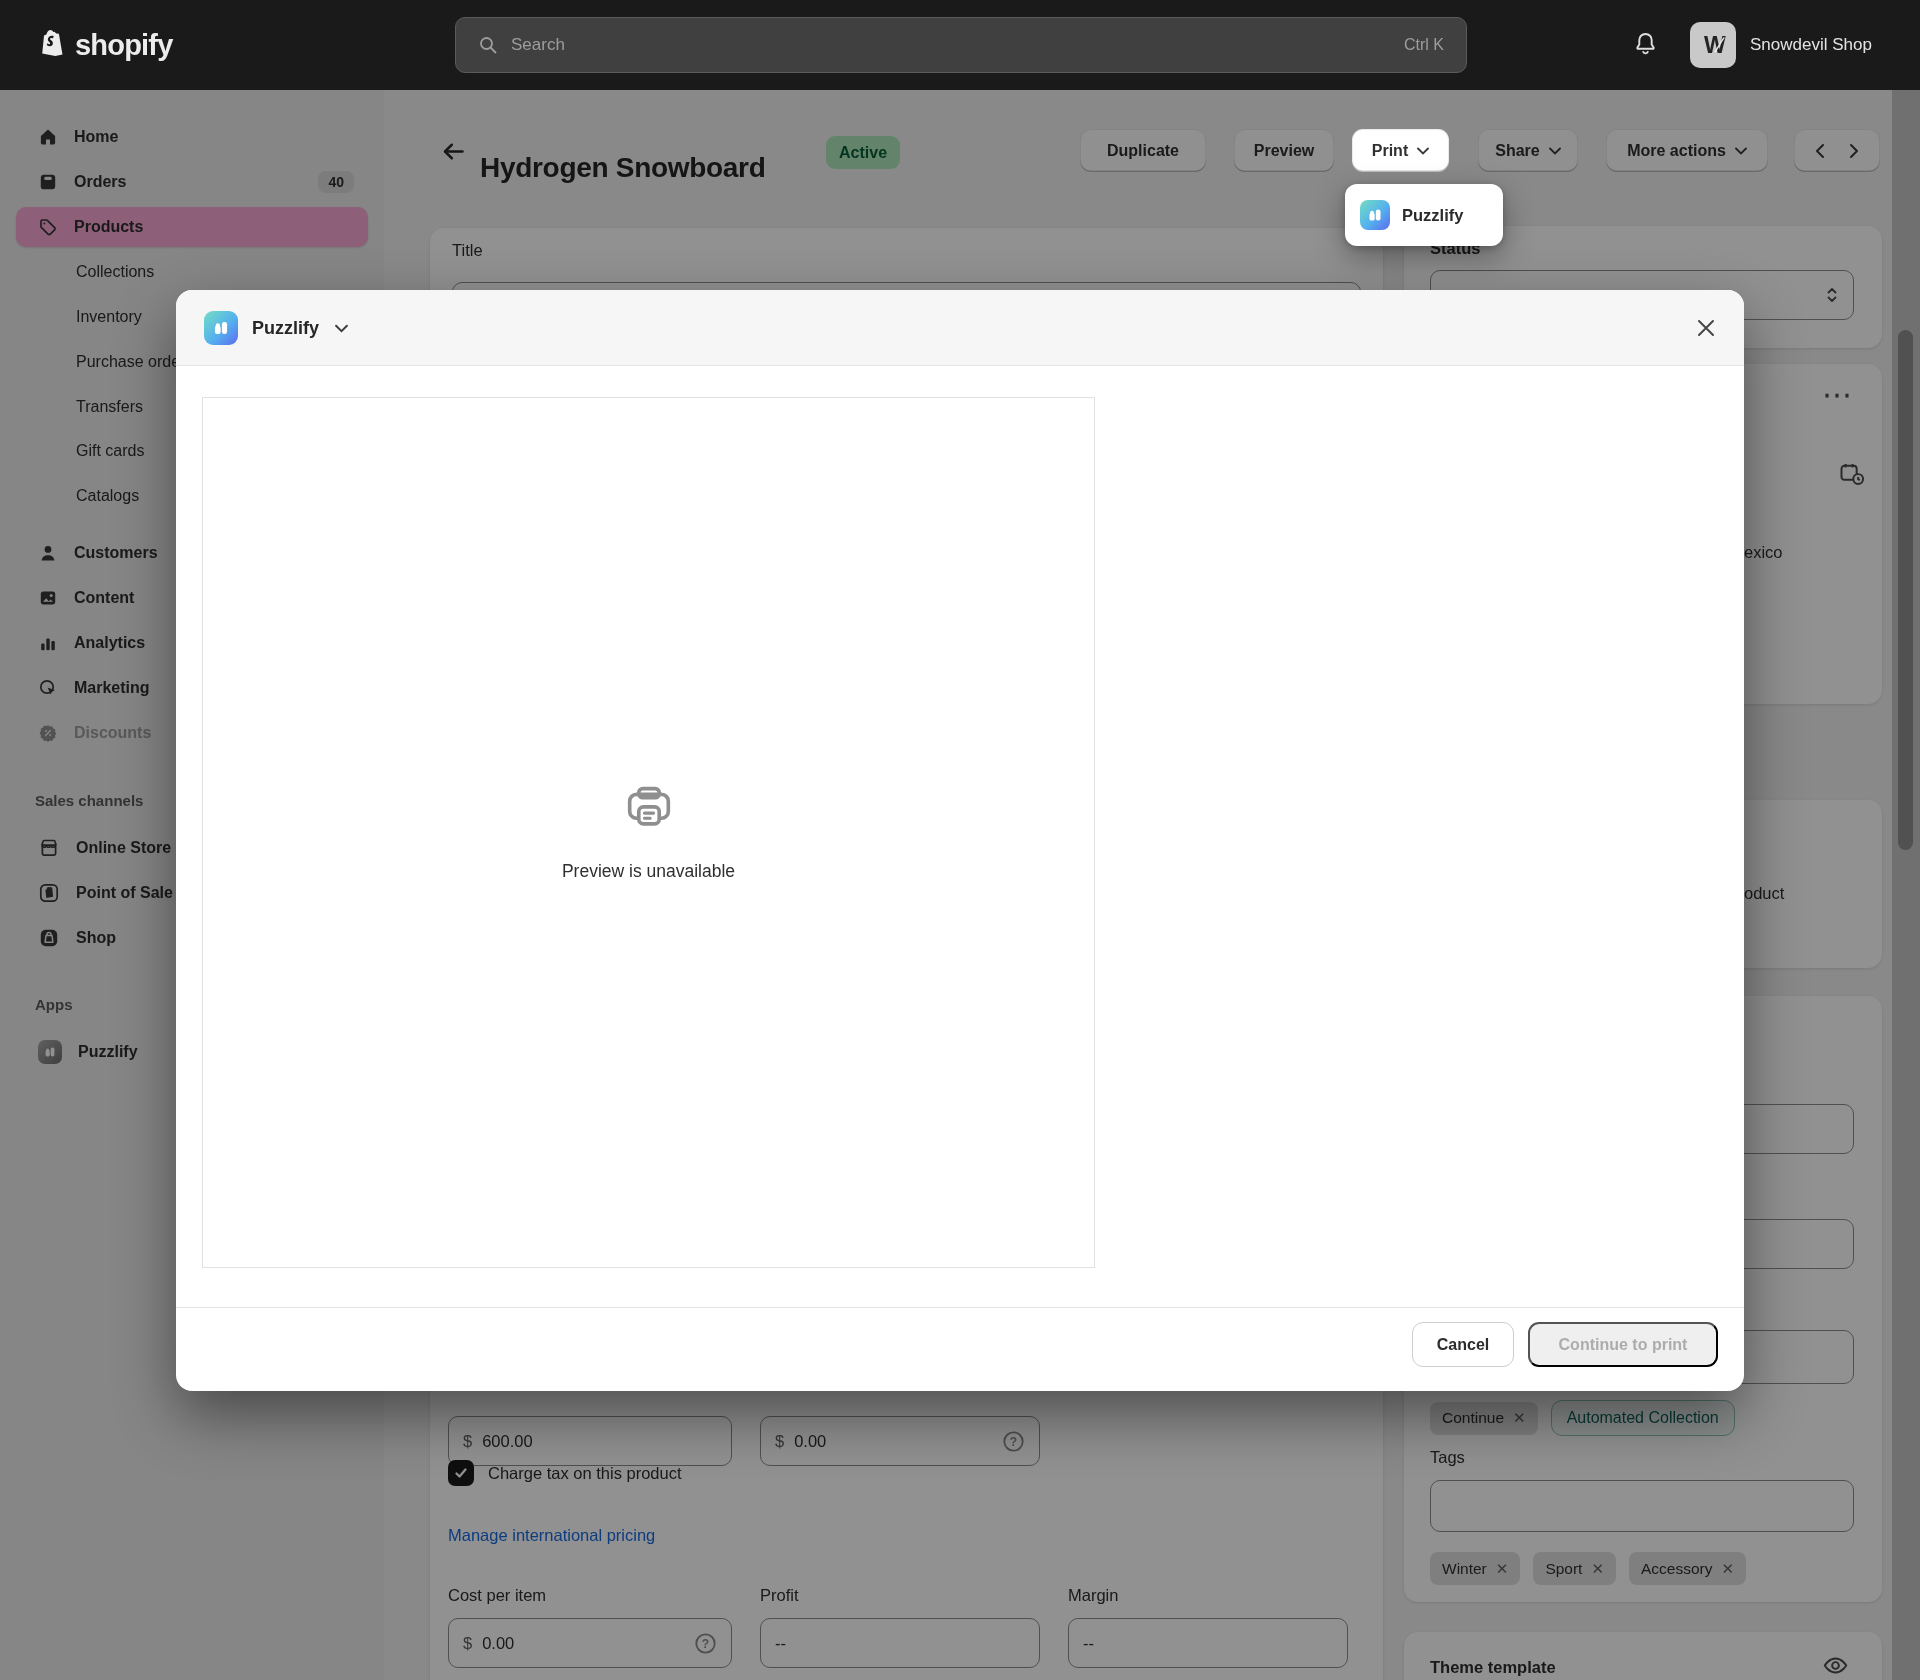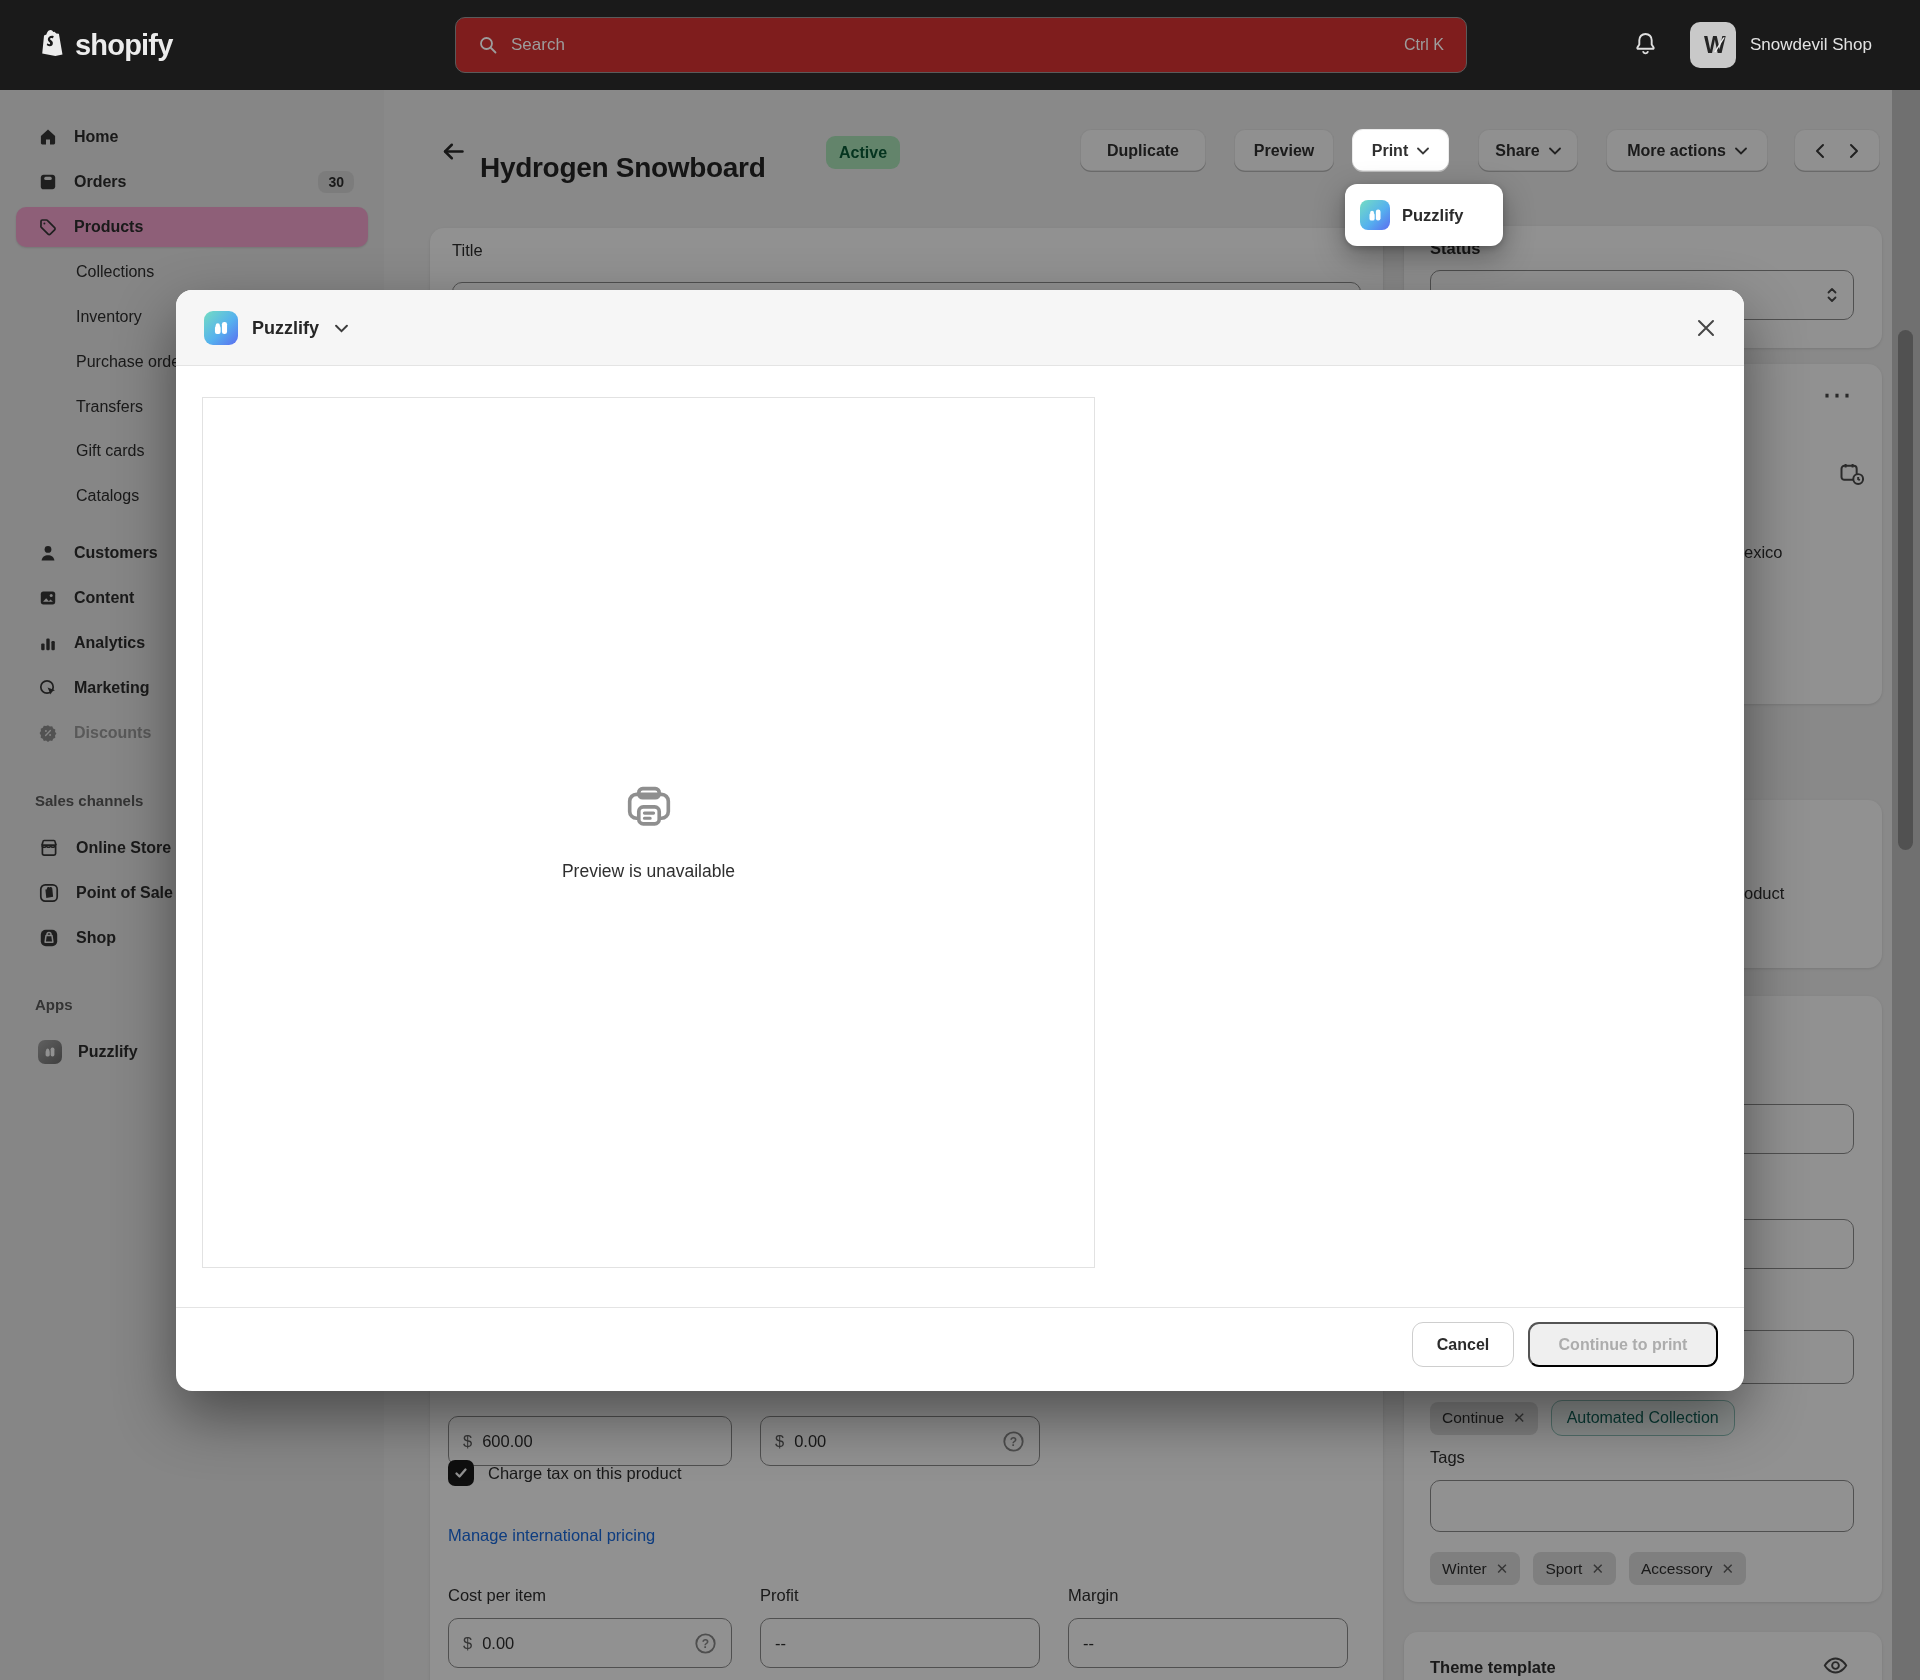--- a/index.html
+++ b/index.html
@@ -10,21 +10,21 @@
   *{box-sizing:border-box}
   body{margin:0;background:#111;font-family:"Liberation Sans",sans-serif;-webkit-font-smoothing:antialiased}
   .screen{position:relative;width:1920px;height:1680px;overflow:hidden;background:#f1f1f1}
   .abs{position:absolute}
   svg{display:block}
 
   
   .topbar{position:absolute;left:0;top:0;width:1920px;height:90px;background:#1a1a1a;z-index:50}
   .logo{position:absolute;left:36px;top:0;height:90px;display:flex;align-items:center;gap:7px;color:#ececec}
   .logo-word{font-size:29px;font-weight:700;letter-spacing:-0.8px}
-  .searchbar{position:absolute;left:455px;top:17px;width:1012px;height:56px;background:#7f1d1d;border:1px solid #5a5a5a;border-radius:10px;display:flex;align-items:center;padding:0 22px;color:#9d9d9d}
+  .searchbar{position:absolute;left:455px;top:17px;width:1012px;height:56px;background:#404040;border:1px solid #5a5a5a;border-radius:10px;display:flex;align-items:center;padding:0 22px;color:#9d9d9d}
   .search-ph{font-size:17px;margin-left:13px;flex:1}
   .search-kbd{font-size:16px;color:#9d9d9d}
   .bell{position:absolute;left:1632px;top:30px;color:#dedede}
   .avatar{position:absolute;left:1690px;top:22px;width:46px;height:46px;border-radius:10px;background:#c9c9c9;display:flex;align-items:center;justify-content:center;font-weight:800;font-size:23px;color:#242424}
   .av-slash{color:#f2f2f2;font-weight:400;margin-left:-7px;font-size:21px}
   .shopname{position:absolute;left:1750px;top:0;height:90px;display:flex;align-items:center;font-size:17px;color:#e3e3e3;font-weight:500;white-space:nowrap}
 
   
   .sidebar{position:absolute;left:0;top:90px;width:384px;height:1590px;background:#ebebeb}
   .srow{position:absolute;left:16px;width:352px;height:40px;border-radius:10px;display:flex;align-items:center;padding:0 14px 0 22px;font-size:16px;font-weight:600;color:var(--ink);gap:16px;white-space:nowrap}
@@ -115,21 +115,21 @@
           <path fill="currentColor" d="M10 2.6 2.9 9v7.1c0 .7.6 1.3 1.3 1.3H8v-4.9h4v4.9h3.8c.7 0 1.3-.6 1.3-1.3V9L10 2.6z"></path>
         </svg>
       <span>Home</span>
     </div>
     <div class="srow" style="top:72px">
       <svg class="sicon" viewBox="0 0 20 20">
           <path fill="currentColor" d="M5.6 2.8h8.8c1.5 0 2.8 1.2 2.8 2.8v8.8c0 1.5-1.2 2.8-2.8 2.8H5.6a2.8 2.8 0 0 1-2.8-2.8V5.6c0-1.6 1.3-2.8 2.8-2.8z"></path>
           <rect x="6.2" y="4.8" width="7.6" height="3.2" rx="1.6" fill="#ebebeb"></rect>
         </svg>
       <span>Orders</span>
-      <span class="sbadge">30</span>
+      <span class="sbadge">40</span>
     </div>
     <div class="srow active" style="top:117px">
       <svg class="sicon" viewBox="0 0 20 20" fill="none" stroke="currentColor" stroke-width="1.7">
           <path stroke-linejoin="round" d="M3 8.3V4.2C3 3.5 3.5 3 4.2 3h4.1c.5 0 1 .2 1.3.6l7 7c.6.6.6 1.6 0 2.2l-4.3 4.3c-.6.6-1.6.6-2.2 0l-7-7A1.9 1.9 0 0 1 3 8.3z"></path>
           <circle cx="6.4" cy="6.4" r="1" fill="currentColor" stroke="none"></circle>
         </svg>
       <span>Products</span>
     </div>
     <div class="srow child" style="top:162px">
         <span>Collections</span>

